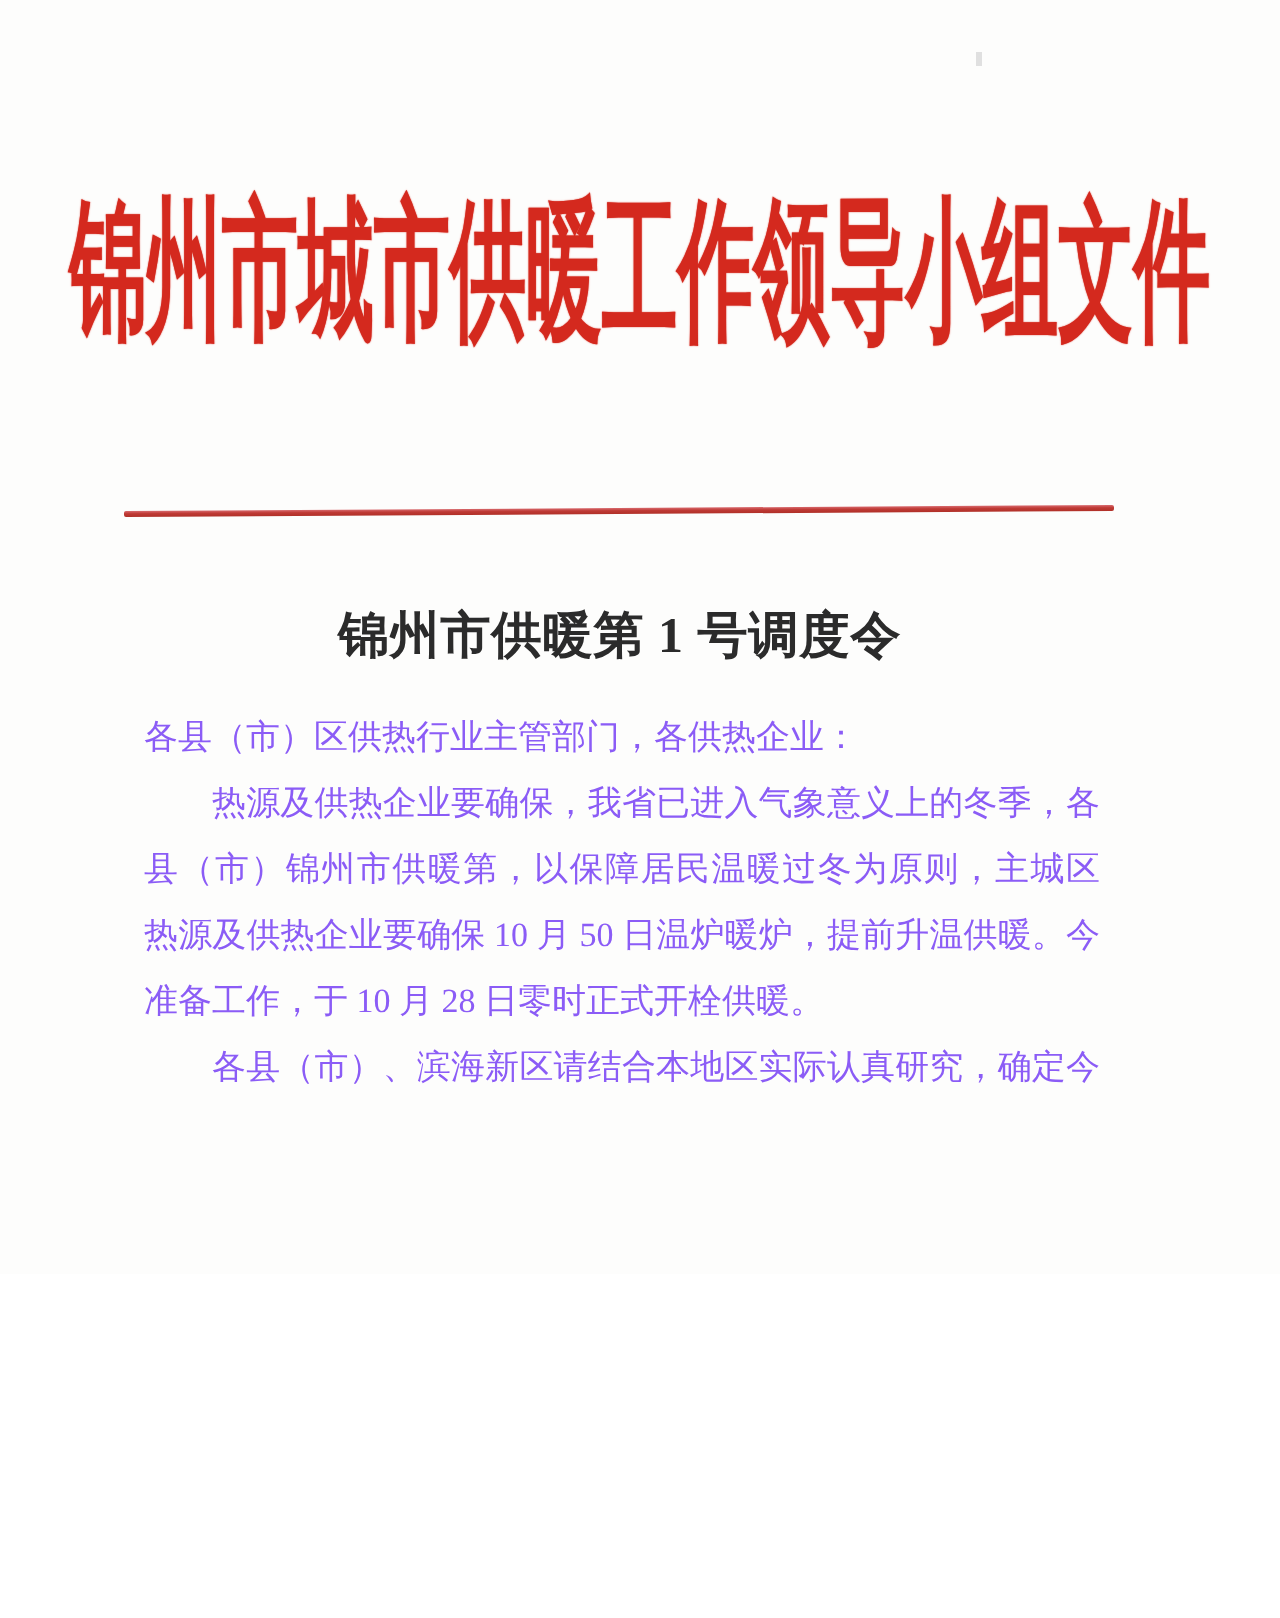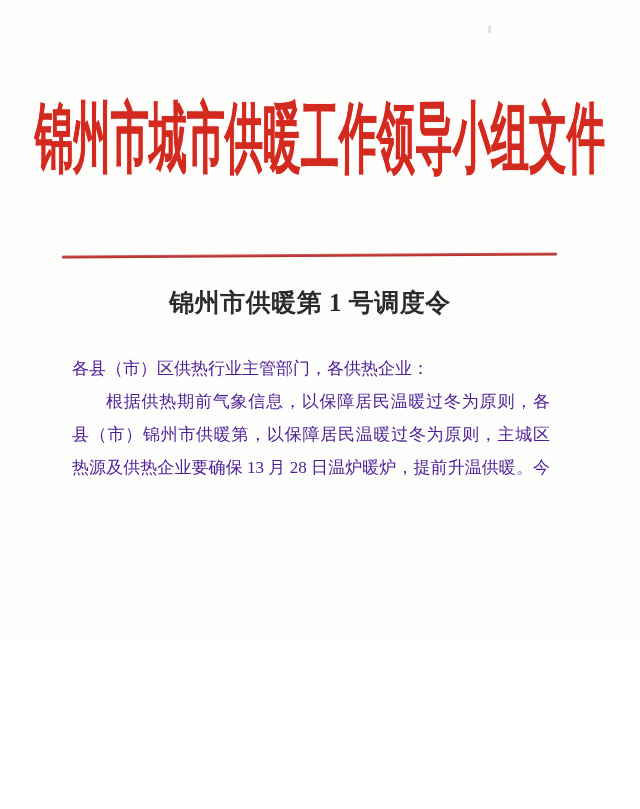--- a/index.html
+++ b/index.html
@@ -41,41 +41,41 @@
     width: 495px;
     height: 3px;
     background: linear-gradient(180deg, #d86a6e 0%, #bf3a35 45%, #b03028 100%);
     transform: rotate(-0.35deg);
     border-radius: 1px;
   }
 
   
   .doc-title {
     position: absolute;
-    top: 288px;
+    top: 304px;
     left: 0;
     width: 620px;
     margin: 0;
     text-align: center;
     font-size: 25px;
     line-height: 30px;
     font-weight: bold;
     color: #2b2b2b;
     letter-spacing: 0.5px;
   }
 
   
   .body-block {
     position: absolute;
     left: 72px;
     top: 352px;
     width: 478px;
     font-size: 17px;
     line-height: 33px;
-    color: #4c1d95;
+    color: #8b5cf6;
   }
   .line { height: 33px; white-space: nowrap; }
   .line.fill {
     white-space: normal;
     text-align: justify;
     text-align-last: justify;
   }
   .line.indent { text-indent: 34px; }
 
   
@@ -144,23 +144,25 @@
 <div class="page">
 
   <div class="org-title">锦州市城市供暖工作领导小组文件</div>
 
   <div class="red-divider"></div>
 
   <h1 class="doc-title">锦州市供暖第 1 号调度令</h1>
 
   <div class="body-block">
     <div class="line">各县（市）区供热行业主管部门，各供热企业：</div>
-    <div class="line fill indent">根据供热期前气象信息，以保障居民温暖过冬为原则，各</div>
+    <div class="line fill indent">热源及供热企业要确保，我省已进入气象意义上的冬季，各</div>
     <div class="line fill">县（市）锦州市供暖第，以保障居民温暖过冬为原则，主城区</div>
-    <div class="line fill">热源及供热企业要确保 13 月 28 日温炉暖炉，提前升温供暖。今</div>
+    <div class="line fill">热源及供热企业要确保 10 月 50 日温炉暖炉，提前升温供暖。今</div>
+    <div class="line">准备工作，于 10 月 28 日零时正式开栓供暖。</div>
+    <div class="line fill indent">各县（市）、滨海新区请结合本地区实际认真研究，确定今</div>
   </div>
 
   <div class="sig-block">
     <div class="signature">锦州市城市供暖工作领导小组办公室</div>
     <div class="doc-date">2020 年 10 月 27 日</div>
   </div>
 
   <svg class="seal" viewBox="0 0 132 132">
     <circle cx="66" cy="66" r="58.5" fill="none" stroke="rgba(194,79,68,0.55)" stroke-width="3"></circle>
     <polygon points="66,44 71.06,58.04 85.97,58.51 74.18,67.66 78.35,81.99 66,73.6 53.65,81.99 57.82,67.66 46.03,58.51 60.94,58.04" fill="rgba(205,98,88,0.28)" stroke="rgba(184,70,60,0.55)" stroke-width="1.4"></polygon>

